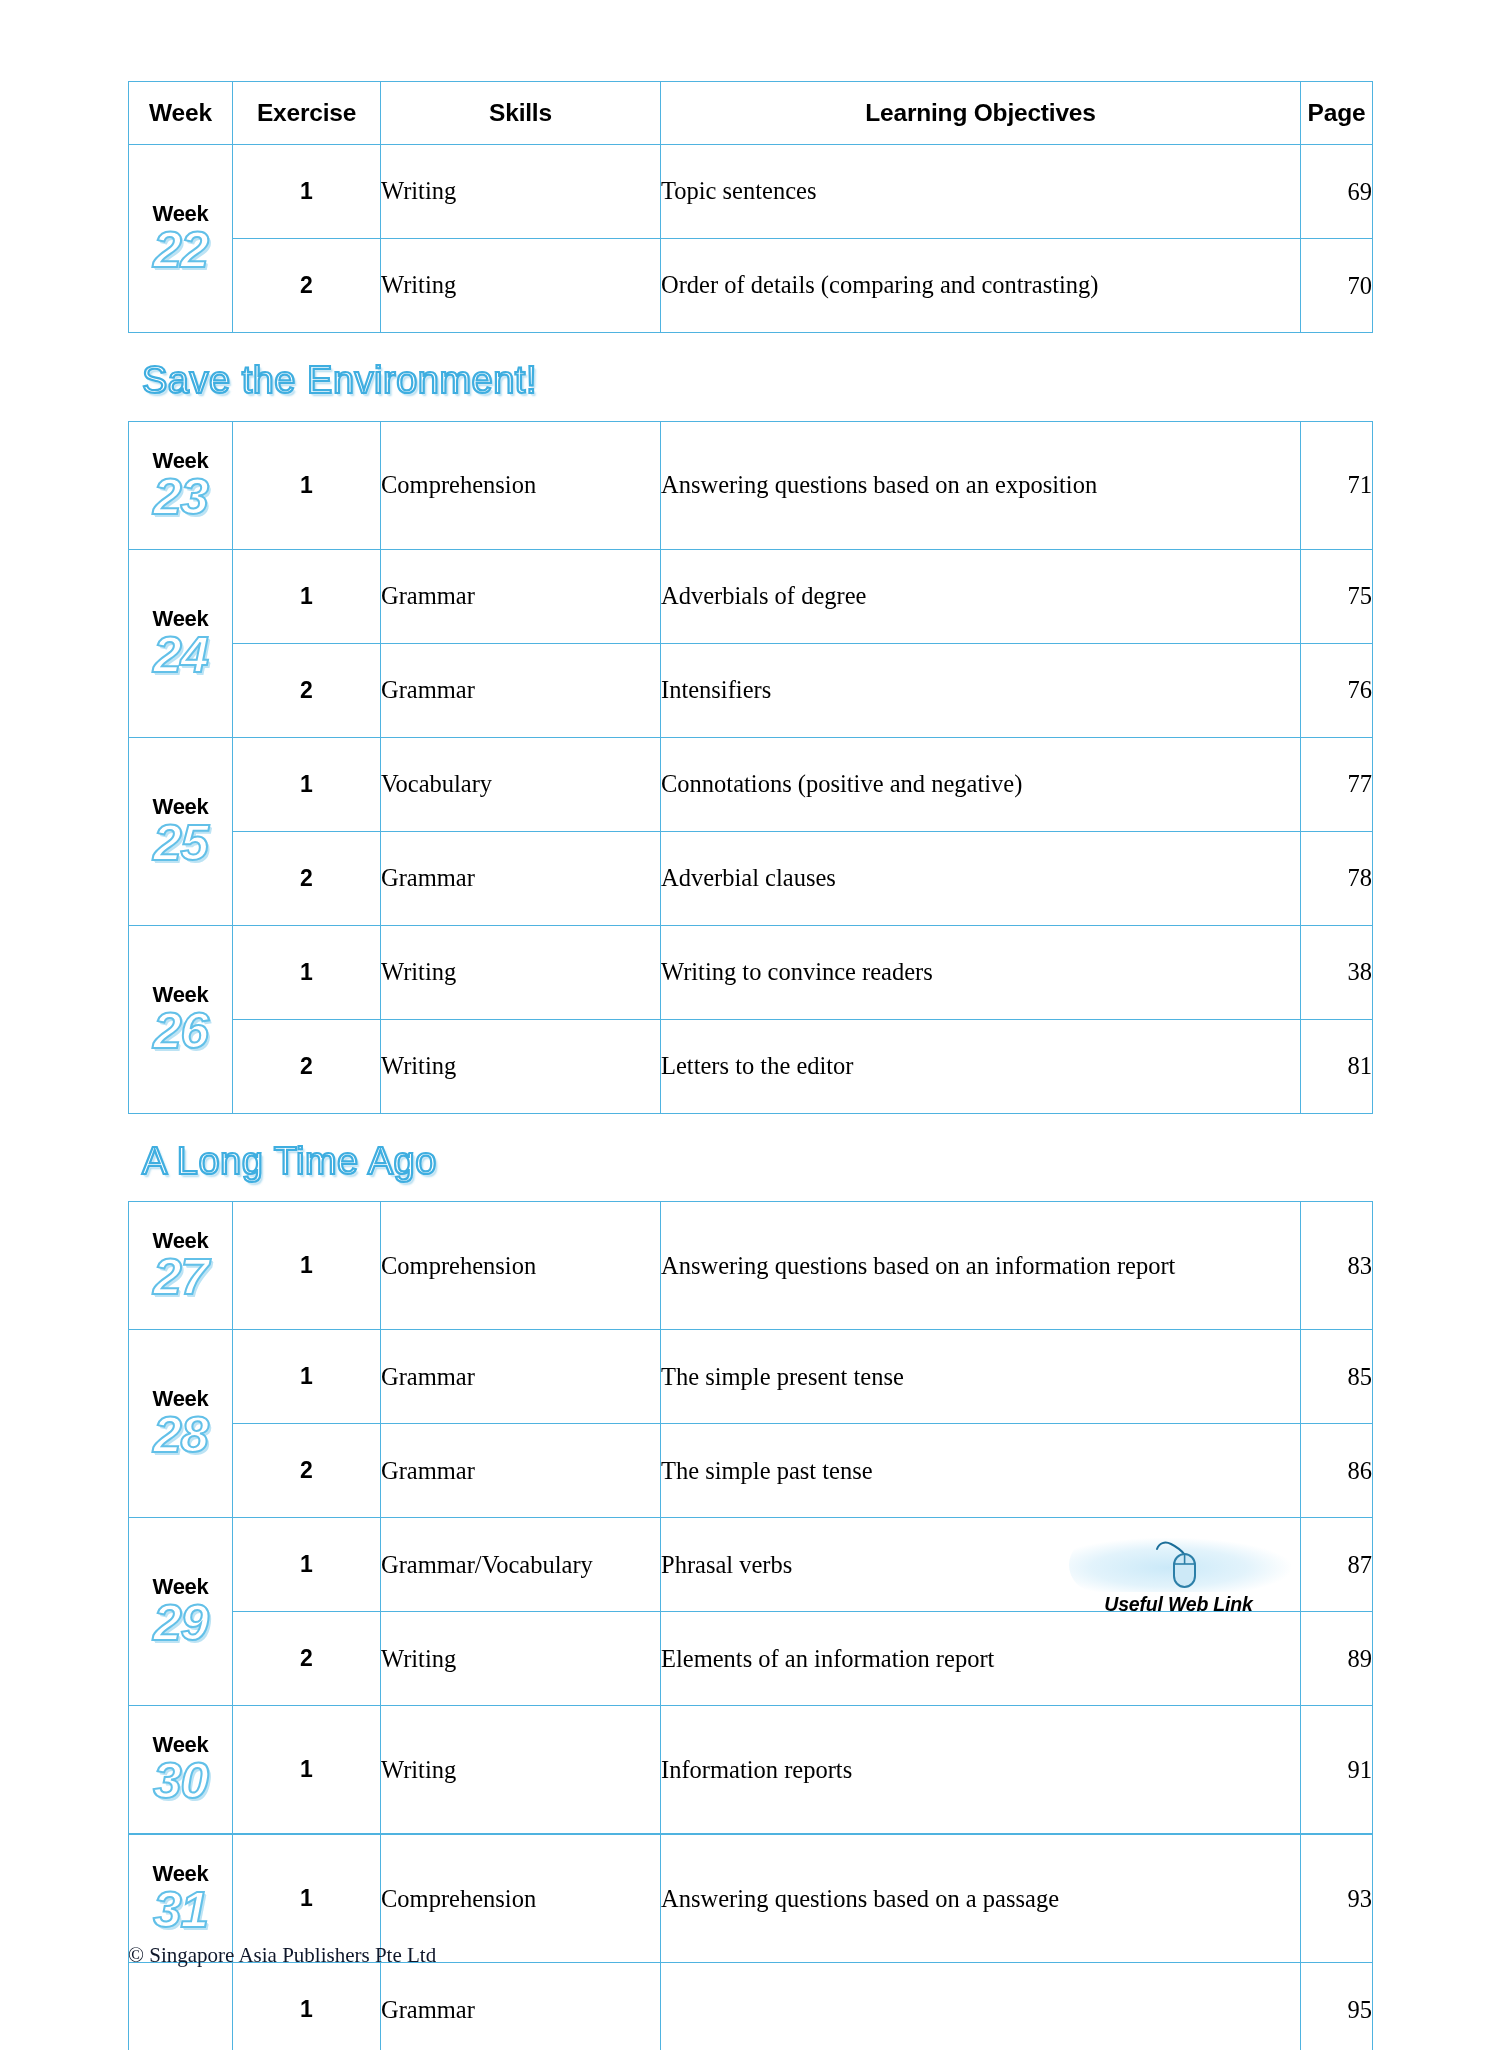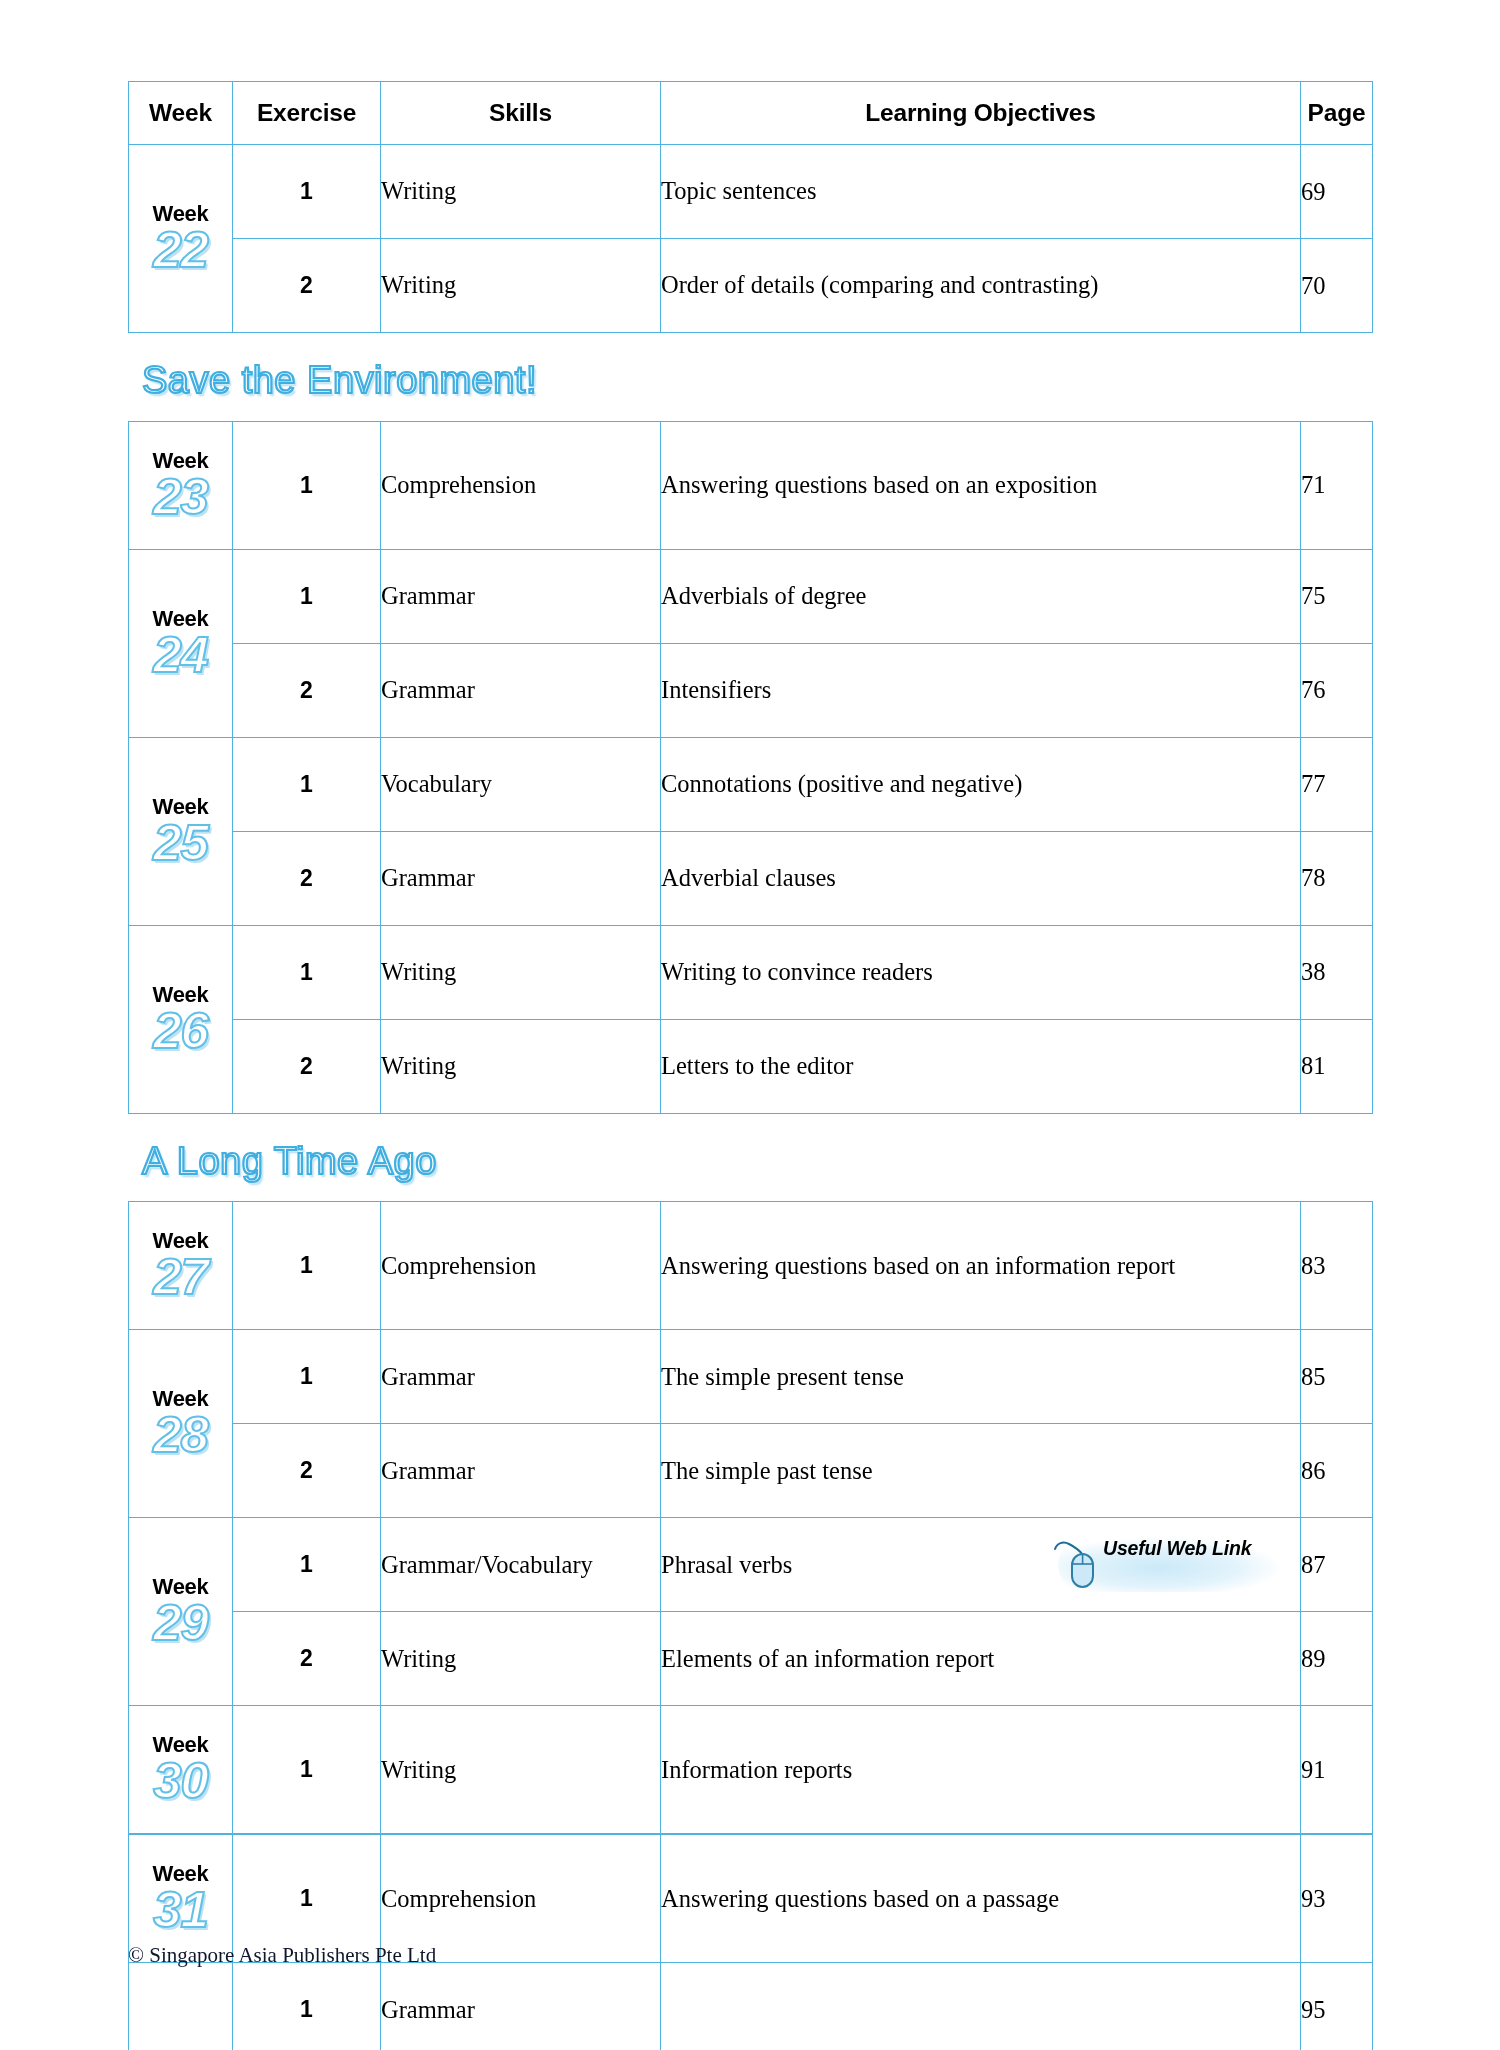--- a/index.html
+++ b/index.html
@@ -98,21 +98,21 @@
   
   td.skills-cell, td.obj-cell {
     font-family: "Liberation Serif", "DejaVu Serif", serif;
     font-size: 24.5px;
     padding: 10px 0 10px 16px;
     line-height: 1.33;
   }
   td.page-cell {
     font-family: "Liberation Serif", "DejaVu Serif", serif;
     font-size: 24.5px;
-    text-align: left;
+    text-align: right;
   }
   td.obj-cell { position: relative; padding-right: 10px; }
   .row-h-tall  { height: 128px; }
   .row-h-two   { height: 94px; }
 
   
   .section-head {
     font-family: "Liberation Sans", "DejaVu Sans", sans-serif;
     font-weight: normal;
     font-size: 38px;
@@ -123,28 +123,29 @@
       1.5px 1.5px 0 #CDE8F6,
       2.5px 2.5px 2px rgba(110,190,225,0.55);
     margin: 26px 0 18px 14px;
     display: block;
     line-height: 1.15;
   }
 
   
   .weblink {
     position: absolute;
-    right: 16px;
+    right: 5px;
     top: 50%;
     transform: translateY(-50%);
     display: flex;
-    align-items: flex-start;
+    align-items: center;
     width: 234px;
     height: 58px;
     pointer-events: auto;
+    flex-direction: column;
   }
   .weblink .glow {
     position: absolute;
     left: 8px; top: 2px;
     width: 222px; height: 54px;
     background: radial-gradient(ellipse at 45% 55%, rgba(200,232,248,0.95) 0%, rgba(214,238,250,0.7) 45%, rgba(255,255,255,0) 72%);
     border-radius: 28px;
     z-index: 0;
   }
   .weblink svg { position: relative; z-index: 1; display:block; }

